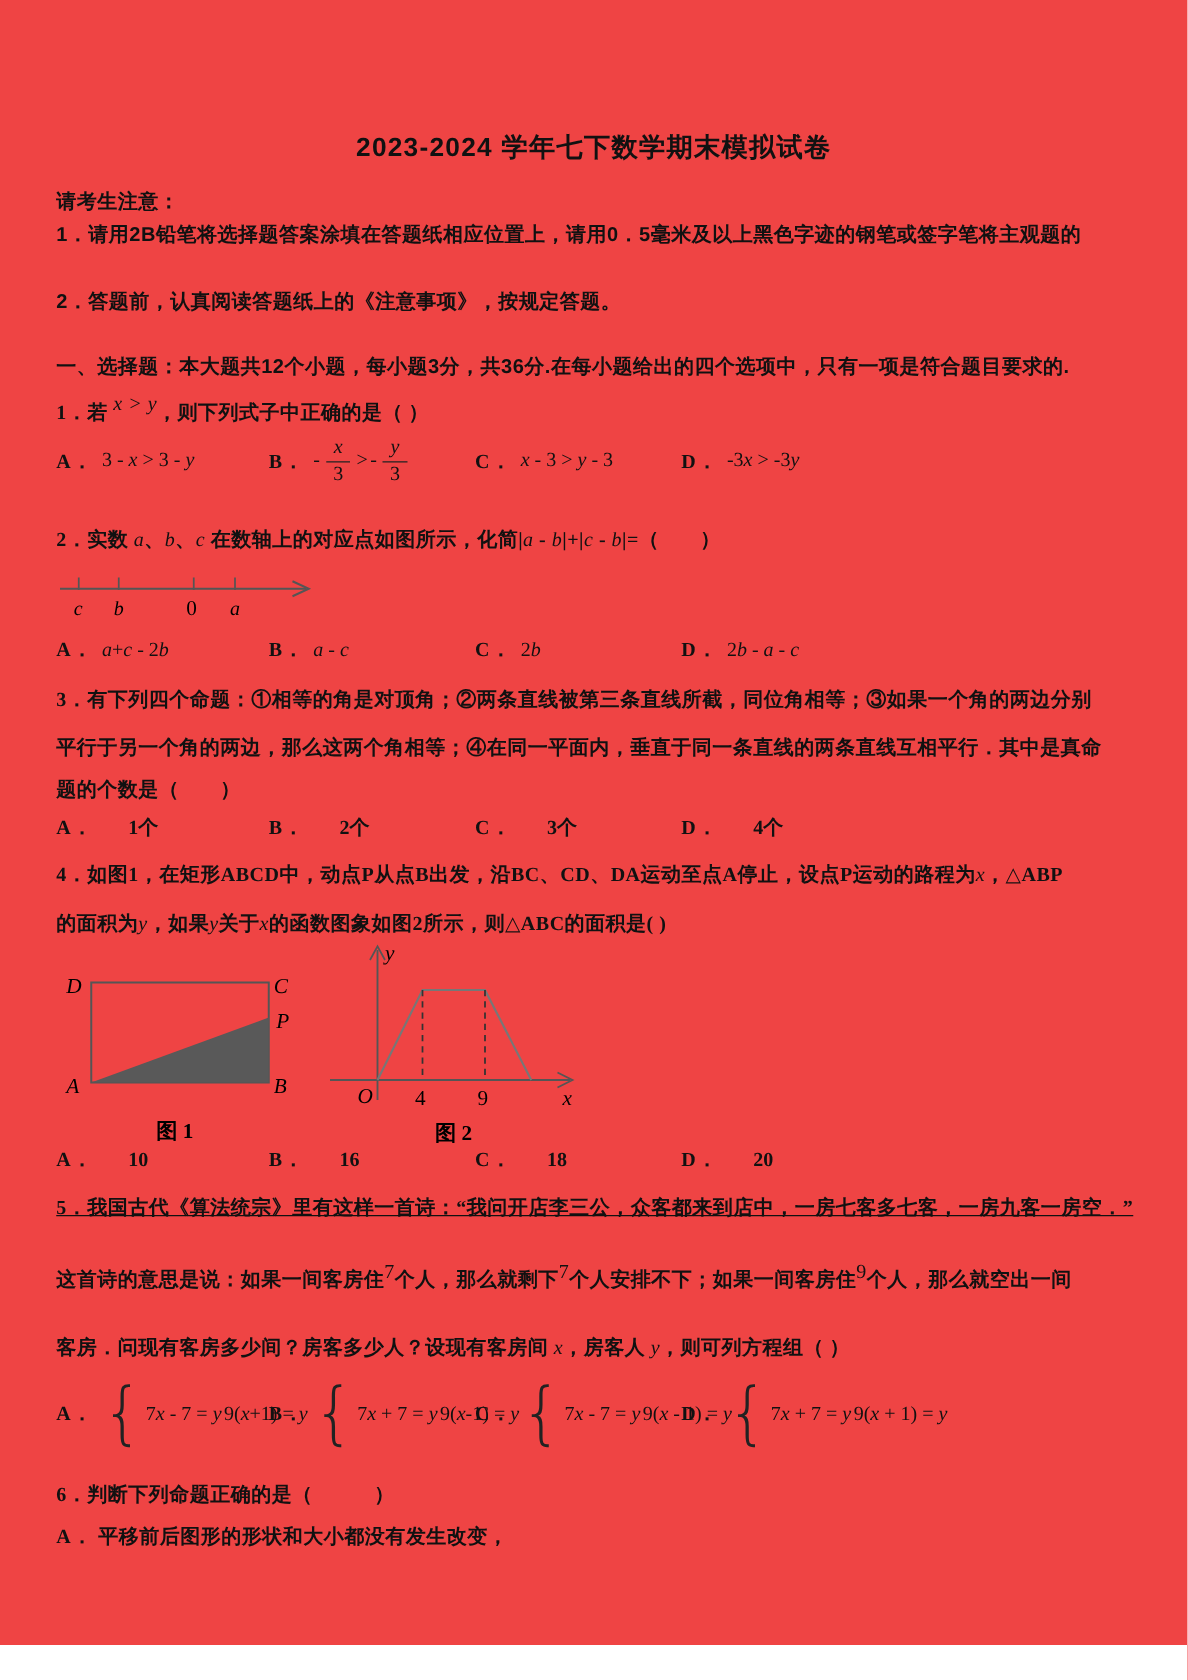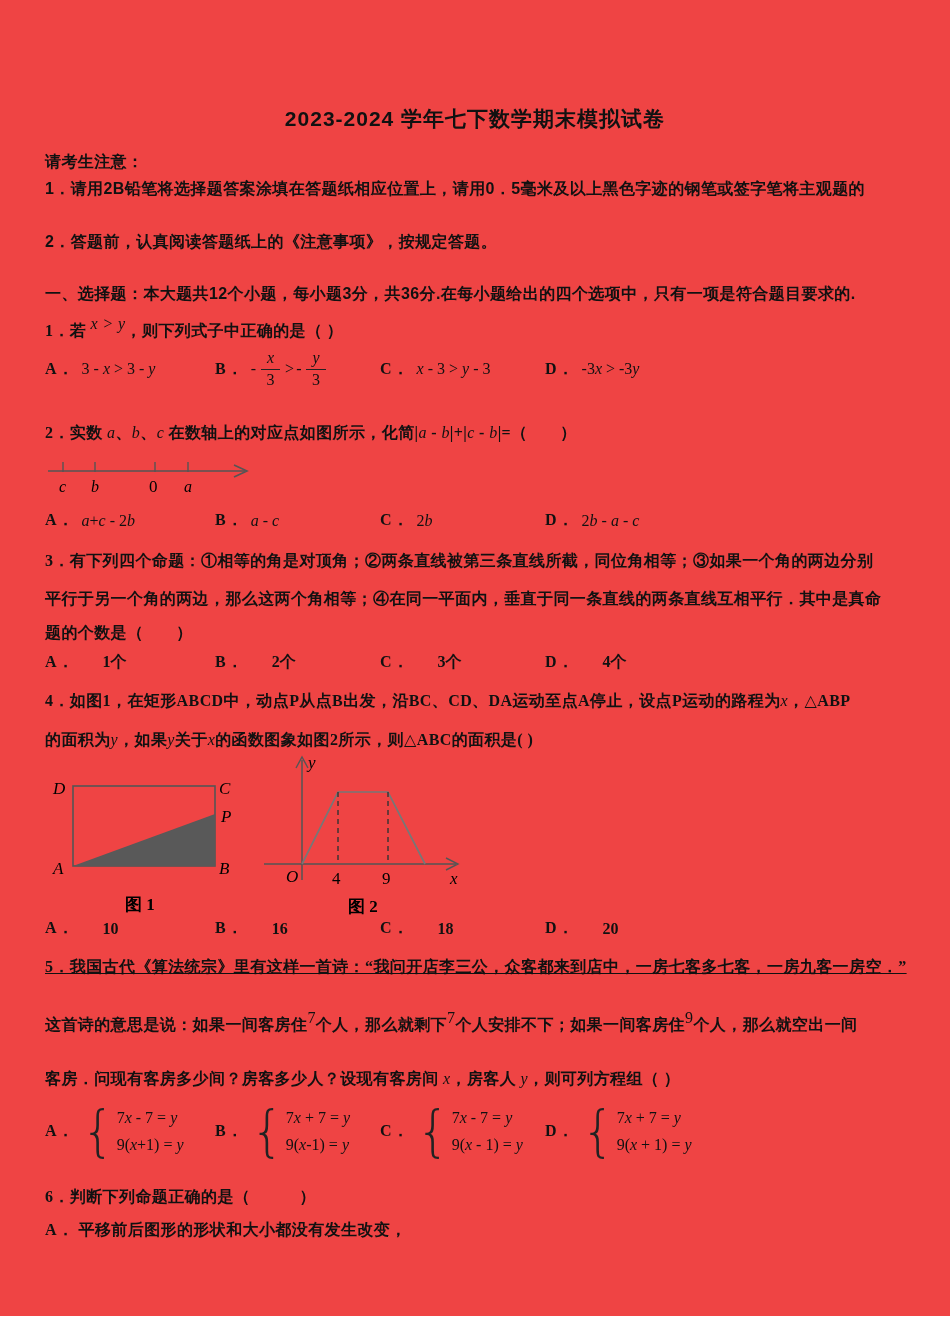--- a/index.html
+++ b/index.html
@@ -22,21 +22,21 @@
   .opt-val-b{font-weight:bold;margin-left:21px;}
   
   .frac{display:inline-flex;flex-direction:column;align-items:center;vertical-align:middle;margin:0 3px;}
   .fnum{border-bottom:1.4px solid #222;padding:0 6px 1px;line-height:20px;}
   .fden{line-height:20px;}
   .mfrac{display:inline-flex;align-items:center;gap:2px;}
   
   .sys{display:flex;align-items:center;gap:2px;}
   .brace{font-family:"DejaVu Sans",sans-serif;font-size:52px;font-weight:200;color:#222;
          transform:scaleY(1.05);line-height:0;}
-  .eqs{display:flex;flex-direction:column;gap:2px;font-size:16px;line-height:25px;}
+  .eqs{display:flex;flex-direction:row;gap:2px;font-size:16px;line-height:25px;text-align:right;}
   svg text{font-family:"Liberation Serif","DejaVu Serif",serif;}
 </style>
 </head>
 <body>
 
 <div class="page">
 
   <div class="blk title sans">2023-2024 学年七下数学期末模拟试卷</div>
 
   <div class="blk sans cjk nowrap" style="top:149px;">请考生注意：</div>

